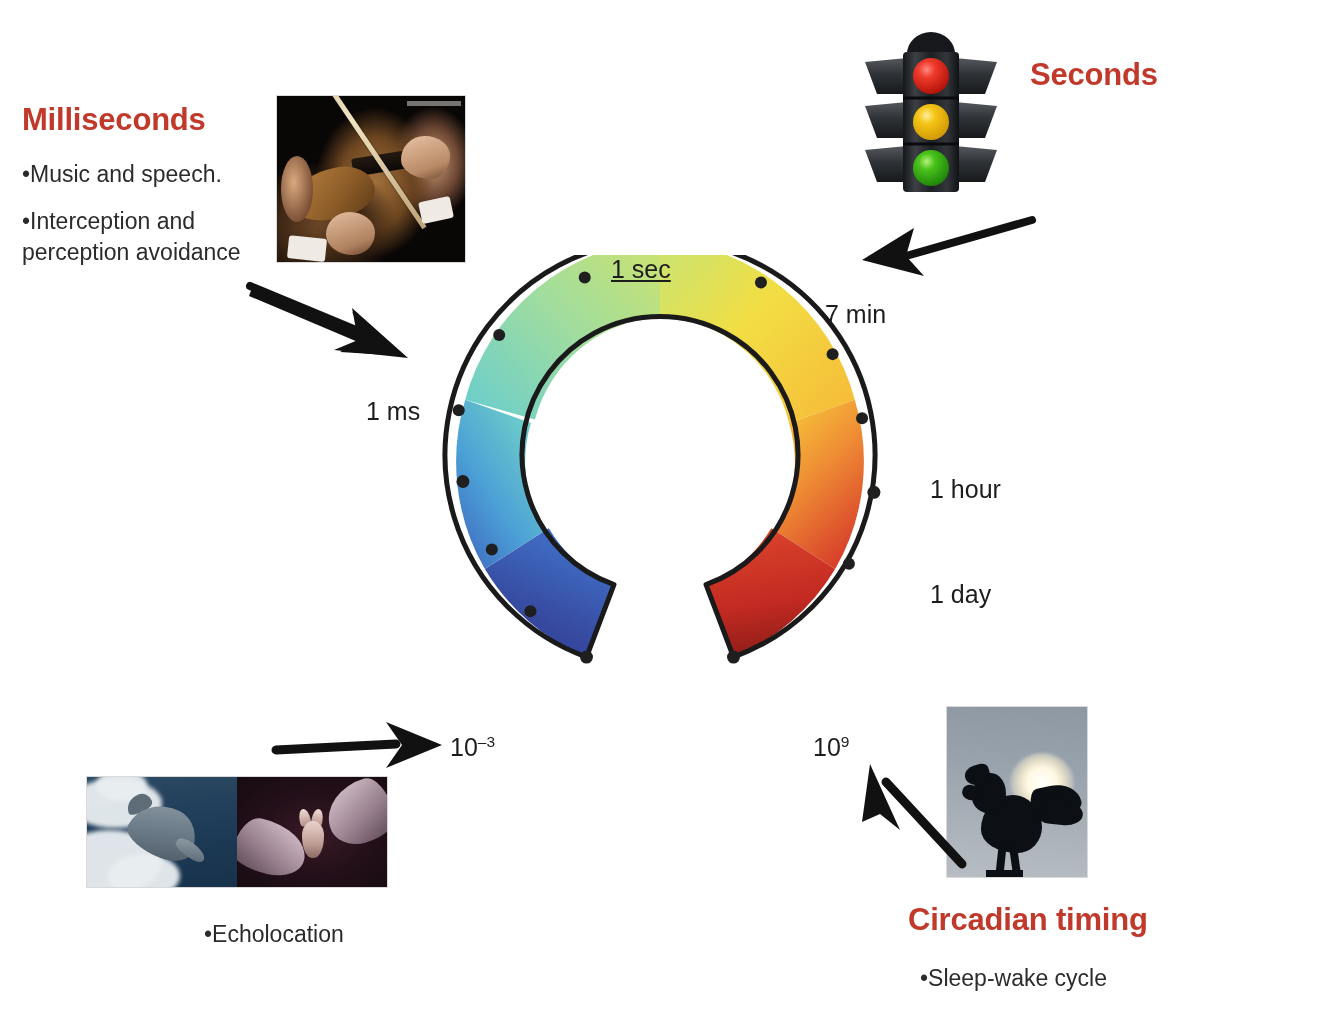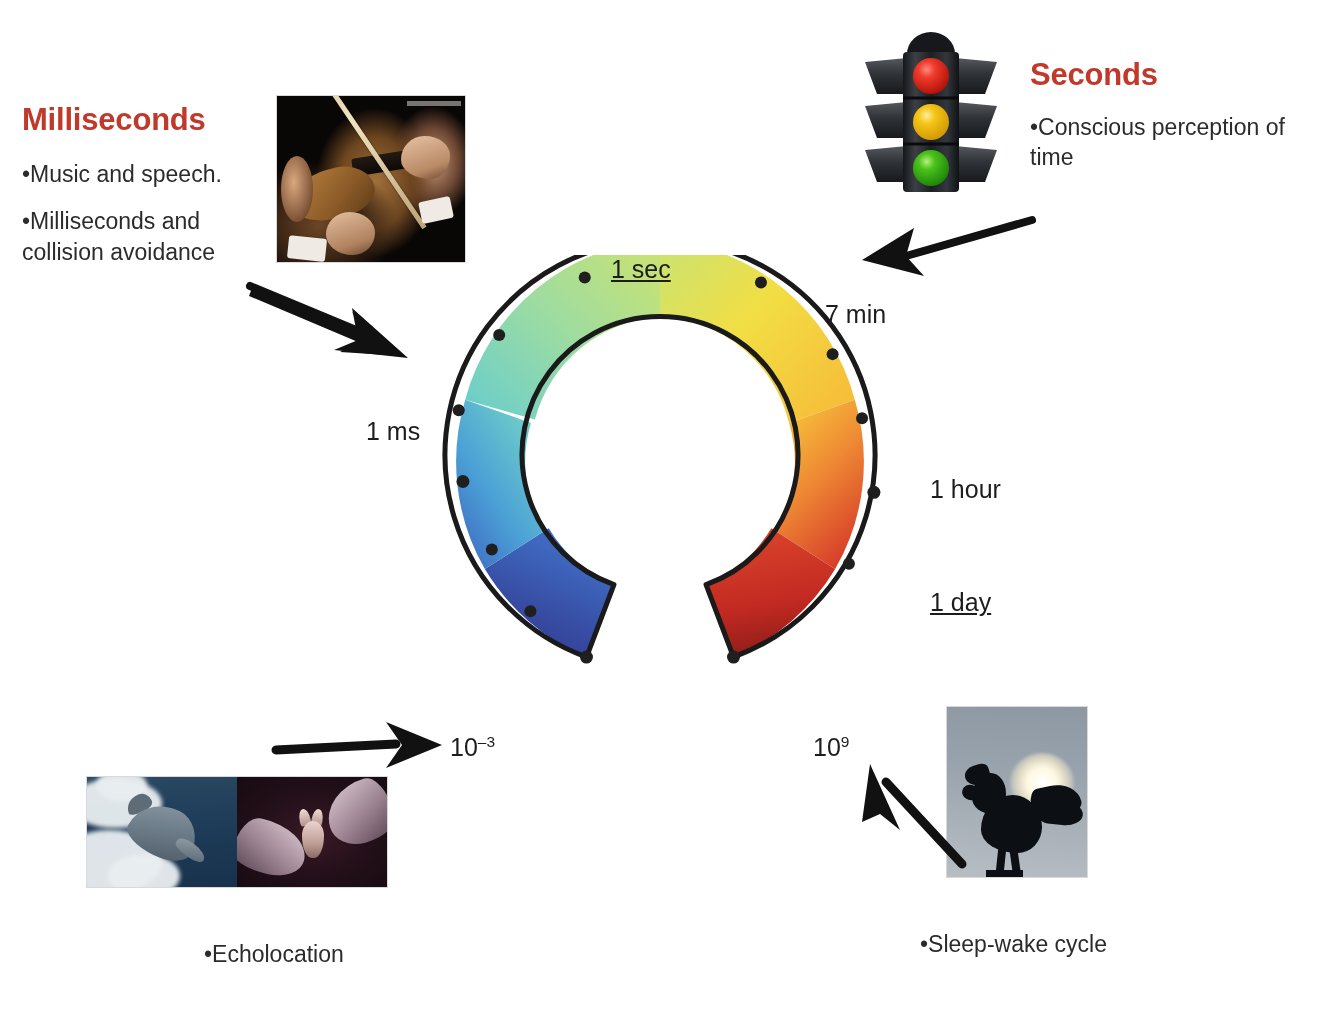--- a/index.html
+++ b/index.html
@@ -192,38 +192,36 @@
 </style>
 </head>
 <body>
 
 <div id="figure">
 
   <div class="callout" style="left:22px; top:103px; width:250px;">
     <div class="callout-title">Milliseconds</div>
     <div class="callout-body" style="margin-top:22px;">
       <div class="bullet-line">•Music and speech.</div>
-      <div class="bullet-line">•Milliseconds and collision avoidance</div>
+      <div class="bullet-line">•Interception and perception avoidance</div>
     </div>
   </div>
 
   <div class="callout" style="left:1030px; top:58px; width:270px;">
     <div class="callout-title">Seconds</div>
-    <div class="callout-body" style="margin-top:20px;">
-      <div class="bullet-line">•Conscious perception of time</div>
-    </div>
   </div>
 
   <div class="callout" style="left:180px; top:903px; width:330px; text-align:left;">
-    <div class="callout-body" style="margin-top:36px; padding-left:24px;">
+    <div class="callout-body" style="margin-top:16px; padding-left:24px;">
       <div class="bullet-line">•Echolocation</div>
     </div>
   </div>
 
   <div class="callout" style="left:908px; top:903px; width:340px;">
+    <div class="callout-title">Circadian timing</div>
     <div class="callout-body" style="margin-top:26px; padding-left:12px;">
       <div class="bullet-line">•Sleep-wake cycle</div>
     </div>
   </div>
 
   <div class="photo photo-frame" style="left:277px; top:96px; width:188px; height:166px;">
     <div class="photo-inner">
       <div class="violin-bg"></div>
       <div class="violin-neck"></div>
       <div style="position:absolute; left:8%; top:44%; width:44%; height:30%;
@@ -427,24 +425,24 @@
         <circle cx="502.60" cy="99.13" r="6"></circle>
         <circle cx="532.06" cy="163.36" r="6"></circle>
         <circle cx="543.90" cy="237.35" r="6.5"></circle>
         <circle cx="518.92" cy="308.74" r="6"></circle>
         <circle cx="403.53" cy="402.03" r="6.5"></circle>
       </g>
     </svg>
 
     
     <div class="axis-label" style="left:281px; top:0px;text-decoration:underline;">1 sec</div>
-    <div class="axis-label" style="left:36px; top:162px;">1 ms</div>
+    <div class="axis-label" style="left:36px; top:142px;">1 ms</div>
     <div class="axis-label" style="left:495px; top:45px;">7 min</div>
     <div class="axis-label" style="left:600px; top:220px;">1 hour</div>
-    <div class="axis-label" style="left:600px; top:333px;text-decoration:underline;">1 day</div>
+    <div class="axis-label" style="left:600px; top:325px;">1 day</div>
     <div class="axis-label sup-label" style="left:120px; top:478px;">10<sup>–3</sup></div>
     <div class="axis-label sup-label" style="left:483px; top:478px;">10<sup>9</sup></div>
 
   </div>
 
   <svg class="arrow-svg" style="left:248px; top:282px; width:164px; height:92px;" viewBox="0 0 164 92">
     <path d="M4,6 L116,52 L104,30 L156,74 L92,70 L110,60 L1,14 Z" fill="#111"></path>
     <path d="M2,4 L120,53" stroke="#111" stroke-width="8" stroke-linecap="round"></path>
     <path d="M104,26 L160,76 L86,68 L110,58 Z" fill="#111"></path>
   </svg>

